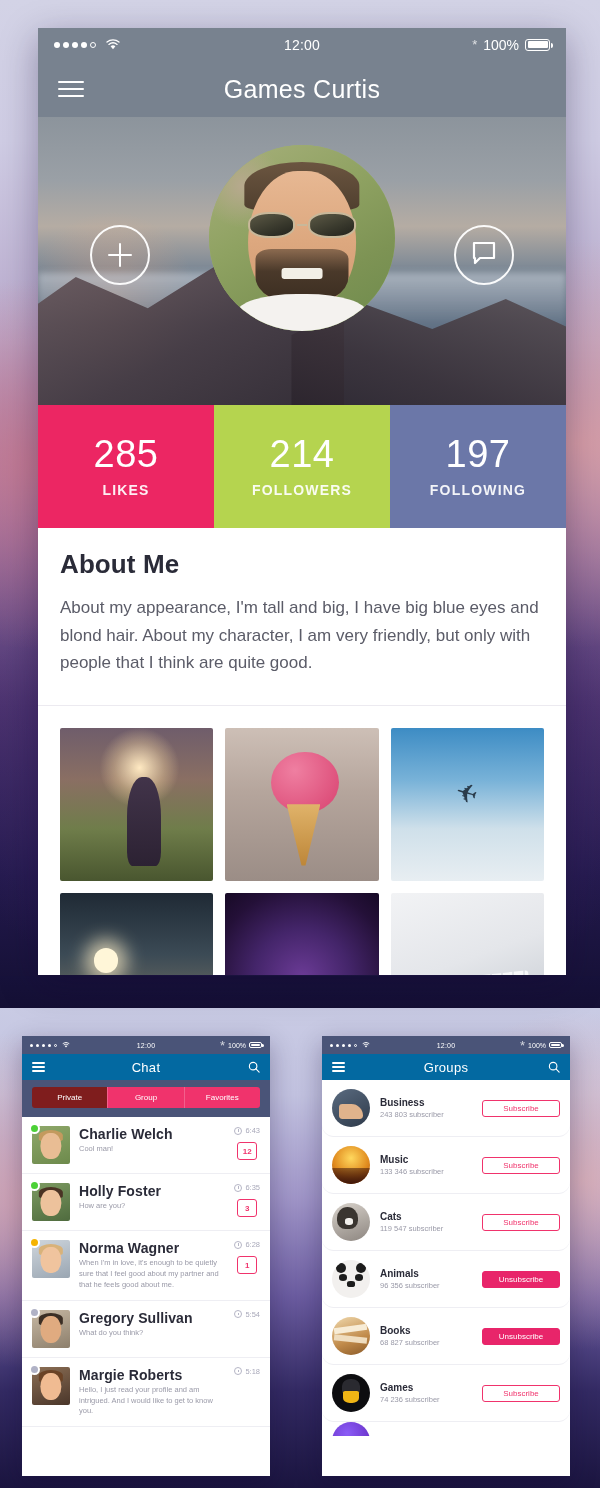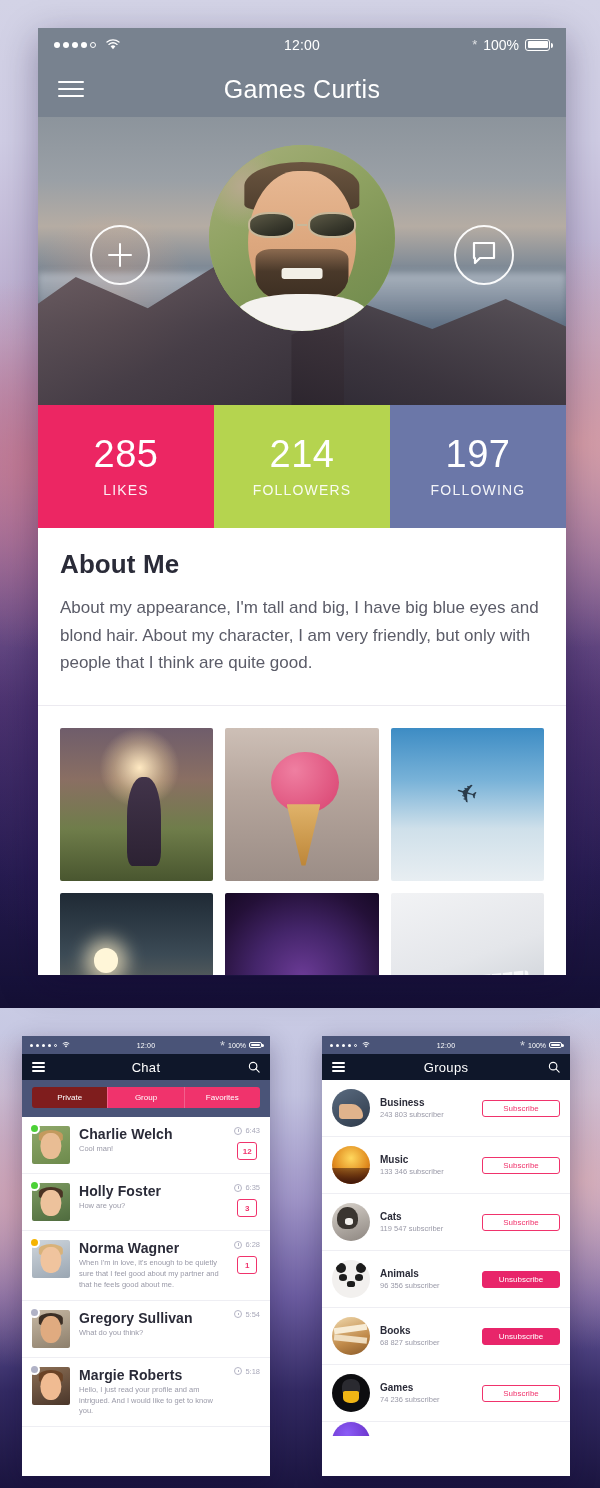--- a/index.html
+++ b/index.html
@@ -127,21 +127,21 @@
   .cover-btn.left{ left:52px; }
   .cover-btn.right{ right:52px; }
   .plus-h, .plus-v{ position:absolute; background:#fff; border-radius:1px; }
   .plus-h{ width:24px; height:2px; }
   .plus-v{ width:2px; height:24px; }
 
   
   .stats{ display:flex; height:123px; }
   .stat{ flex:1; display:flex; flex-direction:column; align-items:center; justify-content:center; color:#fff; }
   .stat .num{ font-size:38px; font-weight:300; line-height:1.05; letter-spacing:.5px; }
-  .stat .lbl{ font-size:14px; font-weight:400; margin-top:7px; letter-spacing:1.2px; color:rgba(255,255,255,.92); }
+  .stat .lbl{ font-size:14px; font-weight:700; margin-top:7px; letter-spacing:1.2px; color:rgba(255,255,255,.92); }
 
   
   .about{ padding:21px 22px 28px 22px; border-bottom:1px solid #eceaf0; }
   .about h2{ font-size:26px; font-weight:700; color:#2a2b38; letter-spacing:.1px; }
   .about p{ margin-top:14px; font-size:17px; line-height:1.62; color:#5b5c68; font-weight:300; }
 
   
   .grid{ padding:22px 22px 0 22px; display:grid; grid-template-columns:repeat(3,1fr); gap:12px; }
   .tile{ aspect-ratio:1/1; border-radius:2px; overflow:hidden; position:relative; }
   .t1{ background:
@@ -177,21 +177,21 @@
   .sb-sm{ height:18px; background:#4a5478; display:flex; align-items:center; padding:0 8px; color:#fff; font-size:7px; position:relative; }
   .sb-sm .dots i{ width:3px;height:3px; }
   .sb-sm .dots i.hollow{ width:3px;height:3px;border-width:.5px; }
   .sb-sm .sb-left{ gap:5px; }
   .sb-sm .wifi{ width:8px;height:6px; }
   .sb-sm .sb-time{ font-size:7px; }
   .sb-sm .sb-right{ gap:3px; font-size:7px; }
   .sb-sm .batt{ width:13px;height:6.5px;border-width:1px;border-radius:2px;padding:.8px; }
   .sb-sm .batt::after{ right:-2.5px; top:1.6px; width:1.6px;height:3px; }
 
-  .nav-sm{ height:26px; background:#0f172a; display:flex; align-items:center; padding:0 10px; position:relative; }
+  .nav-sm{ height:26px; background:#0369a1; display:flex; align-items:center; padding:0 10px; position:relative; }
   .nav-sm .hamburger{ width:13px; }
   .nav-sm .hamburger span{ height:1.5px; margin:2.5px 0; }
   .nav-sm .nav-title{ font-size:13px; font-weight:300; }
   .search-icon{ margin-left:auto; z-index:2; }
   .search-icon svg{ display:block; }
 
   .tabs{ background:#4a5478; padding:7px 10px 9px 10px; }
   .tabs-inner{ display:flex; border-radius:3px; overflow:hidden; }
   .tab{ flex:1; text-align:center; padding:6px 0; font-size:8px; color:#fff; background:#f0336c; font-weight:300; }
   .tab.active{ background:#7f1d1d; }
@@ -206,21 +206,21 @@
   .ci-name{ font-size:14px; font-weight:700; color:#2a2b38; letter-spacing:.1px; }
   .ci-msg{ font-size:7.5px; color:#9a9aa8; line-height:1.45; margin-top:2px; font-weight:300; }
   .ci-right{ position:absolute; right:10px; top:9px; text-align:center; }
   .ci-time{ font-size:7.5px; color:#a9a9ba; display:flex; align-items:center; gap:3px; }
   .clock{ width:8px;height:8px;border:1px solid #b6b6c6;border-radius:50%; position:relative; display:inline-block; }
   .clock::after{ content:""; position:absolute; left:3px; top:1.5px; width:1px;height:2.6px;background:#b6b6c6; }
   .badge{ margin:7px auto 0; width:20px;height:18px; border:1px solid #f0336c; border-radius:3px;
           display:flex; align-items:center; justify-content:center; font-size:8px; color:#f0336c; font-weight:700; }
 
   .group-list{ background:#fff; }
-  .group-item{ display:flex; align-items:center; padding:9px 10px; border-bottom:1px solid #eeeef3; }
+  .group-item{ display:flex; align-items:center; padding:9px 10px; border-bottom:1px solid #eeeef3;border-radius:12px; }
   .g-av{ width:38px;height:38px;border-radius:50%; overflow:hidden; flex:0 0 38px; position:relative; }
   .g-body{ flex:1; padding-left:10px; }
   .g-name{ font-size:10px; font-weight:700; color:#2a2b38; }
   .g-subs{ font-size:7.5px; color:#9a9aa8; margin-top:2px; font-weight:300; }
   .g-btn{ width:78px; height:17px; border-radius:3px; display:flex; align-items:center; justify-content:center;
           font-size:8px; font-weight:300; }
   .g-btn.sub{ border:1px solid #f0336c; color:#f0336c; background:#fff; }
   .g-btn.unsub{ background:#e8256a; color:#fff; border:1px solid #e8256a; }
   .g-partial{ height:14px; position:relative; overflow:hidden; }
   .g-partial .circ{ position:absolute; left:10px; top:0; width:38px;height:38px;border-radius:50%;

